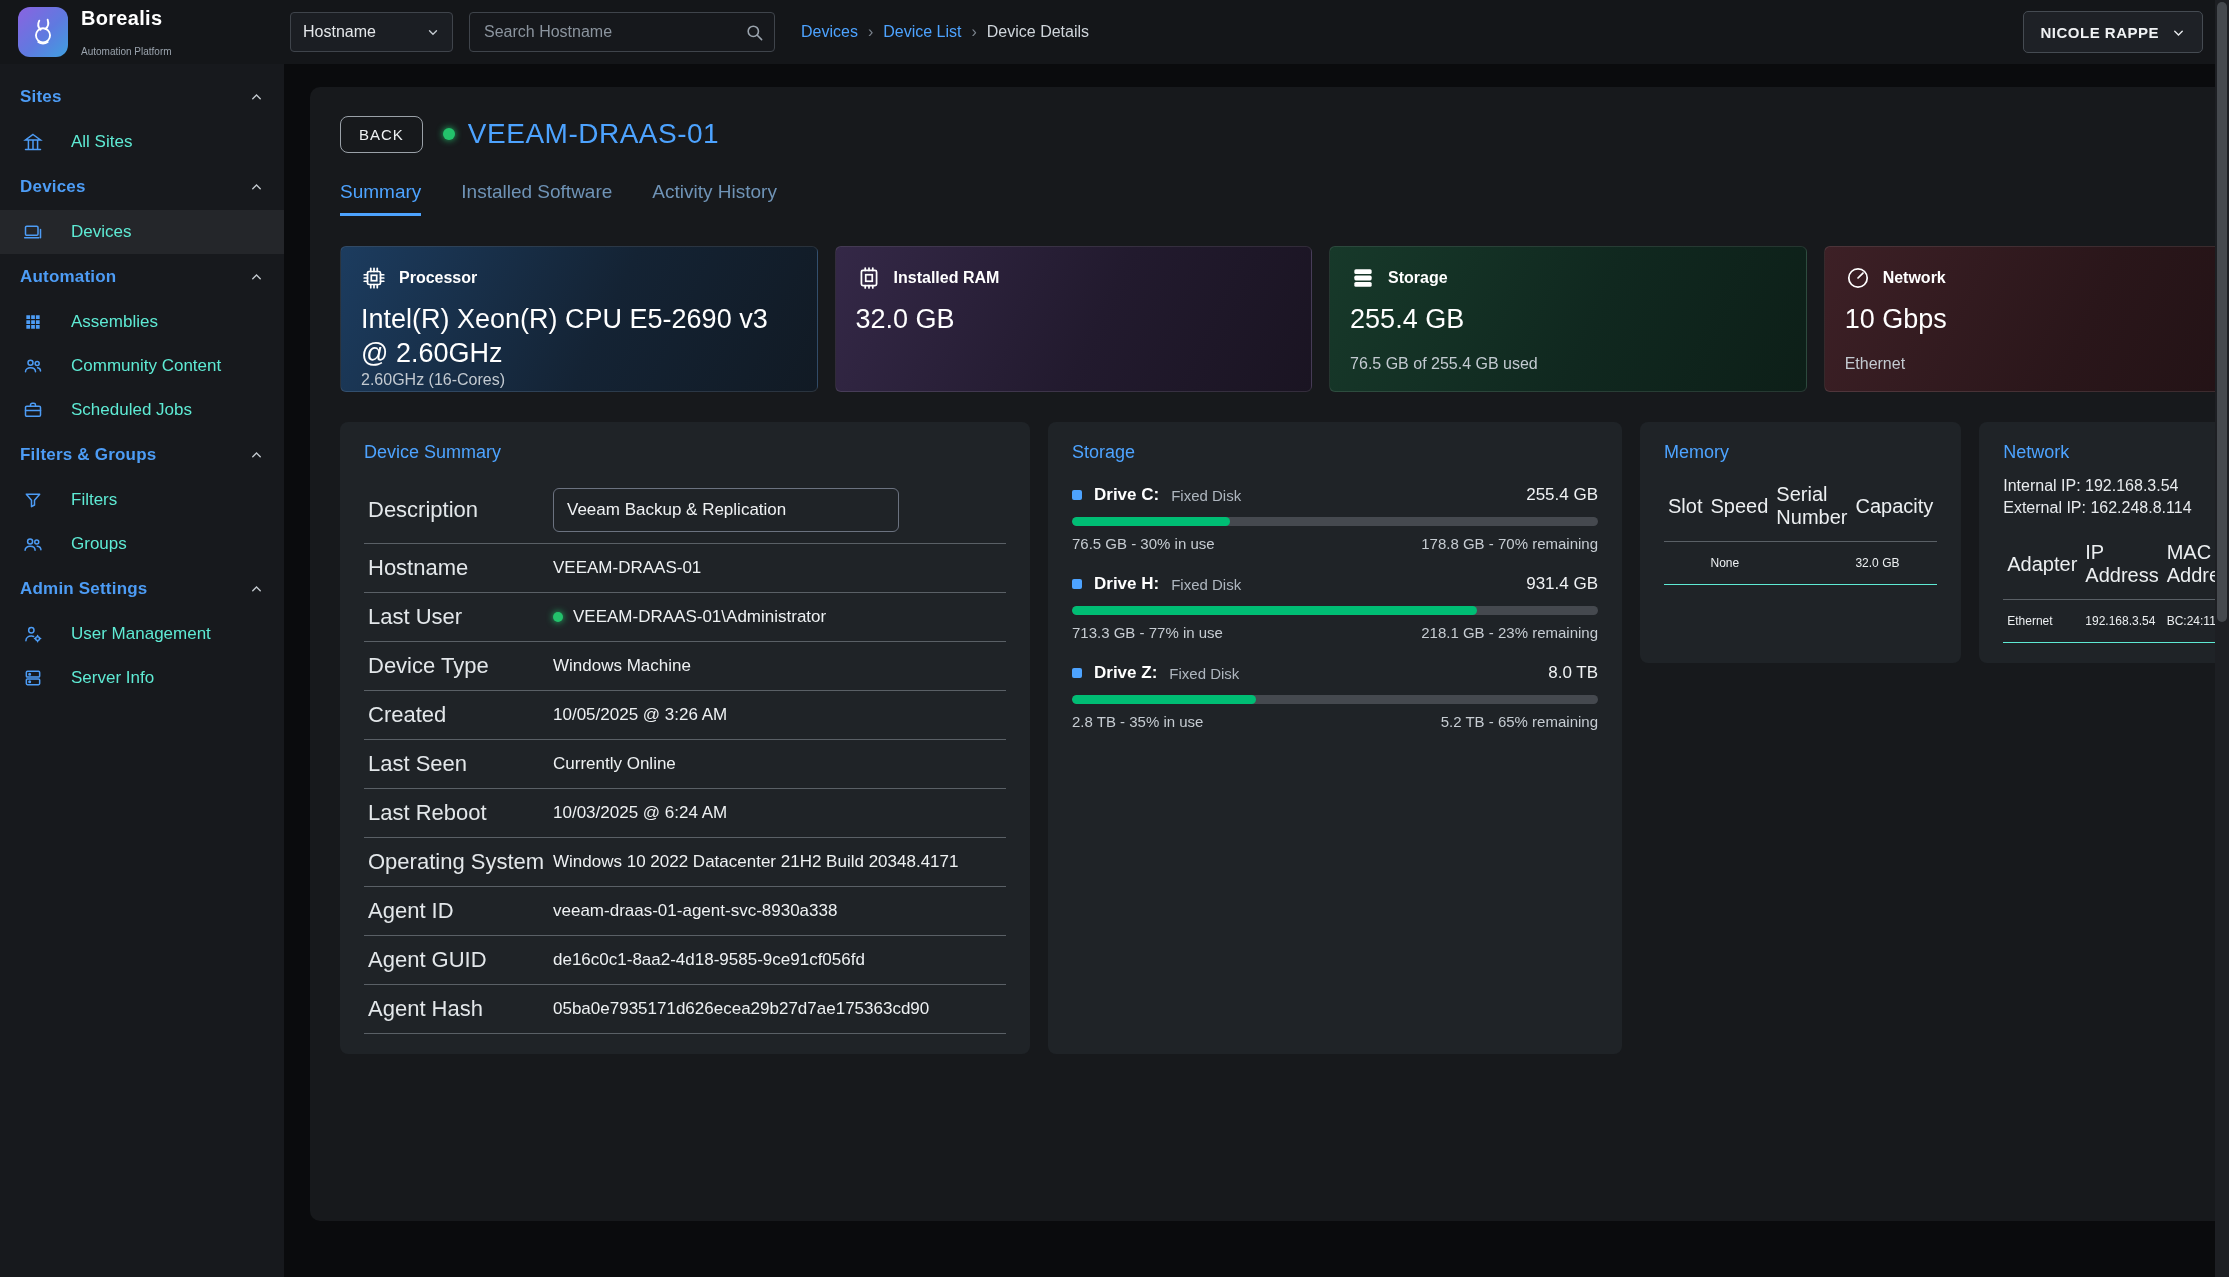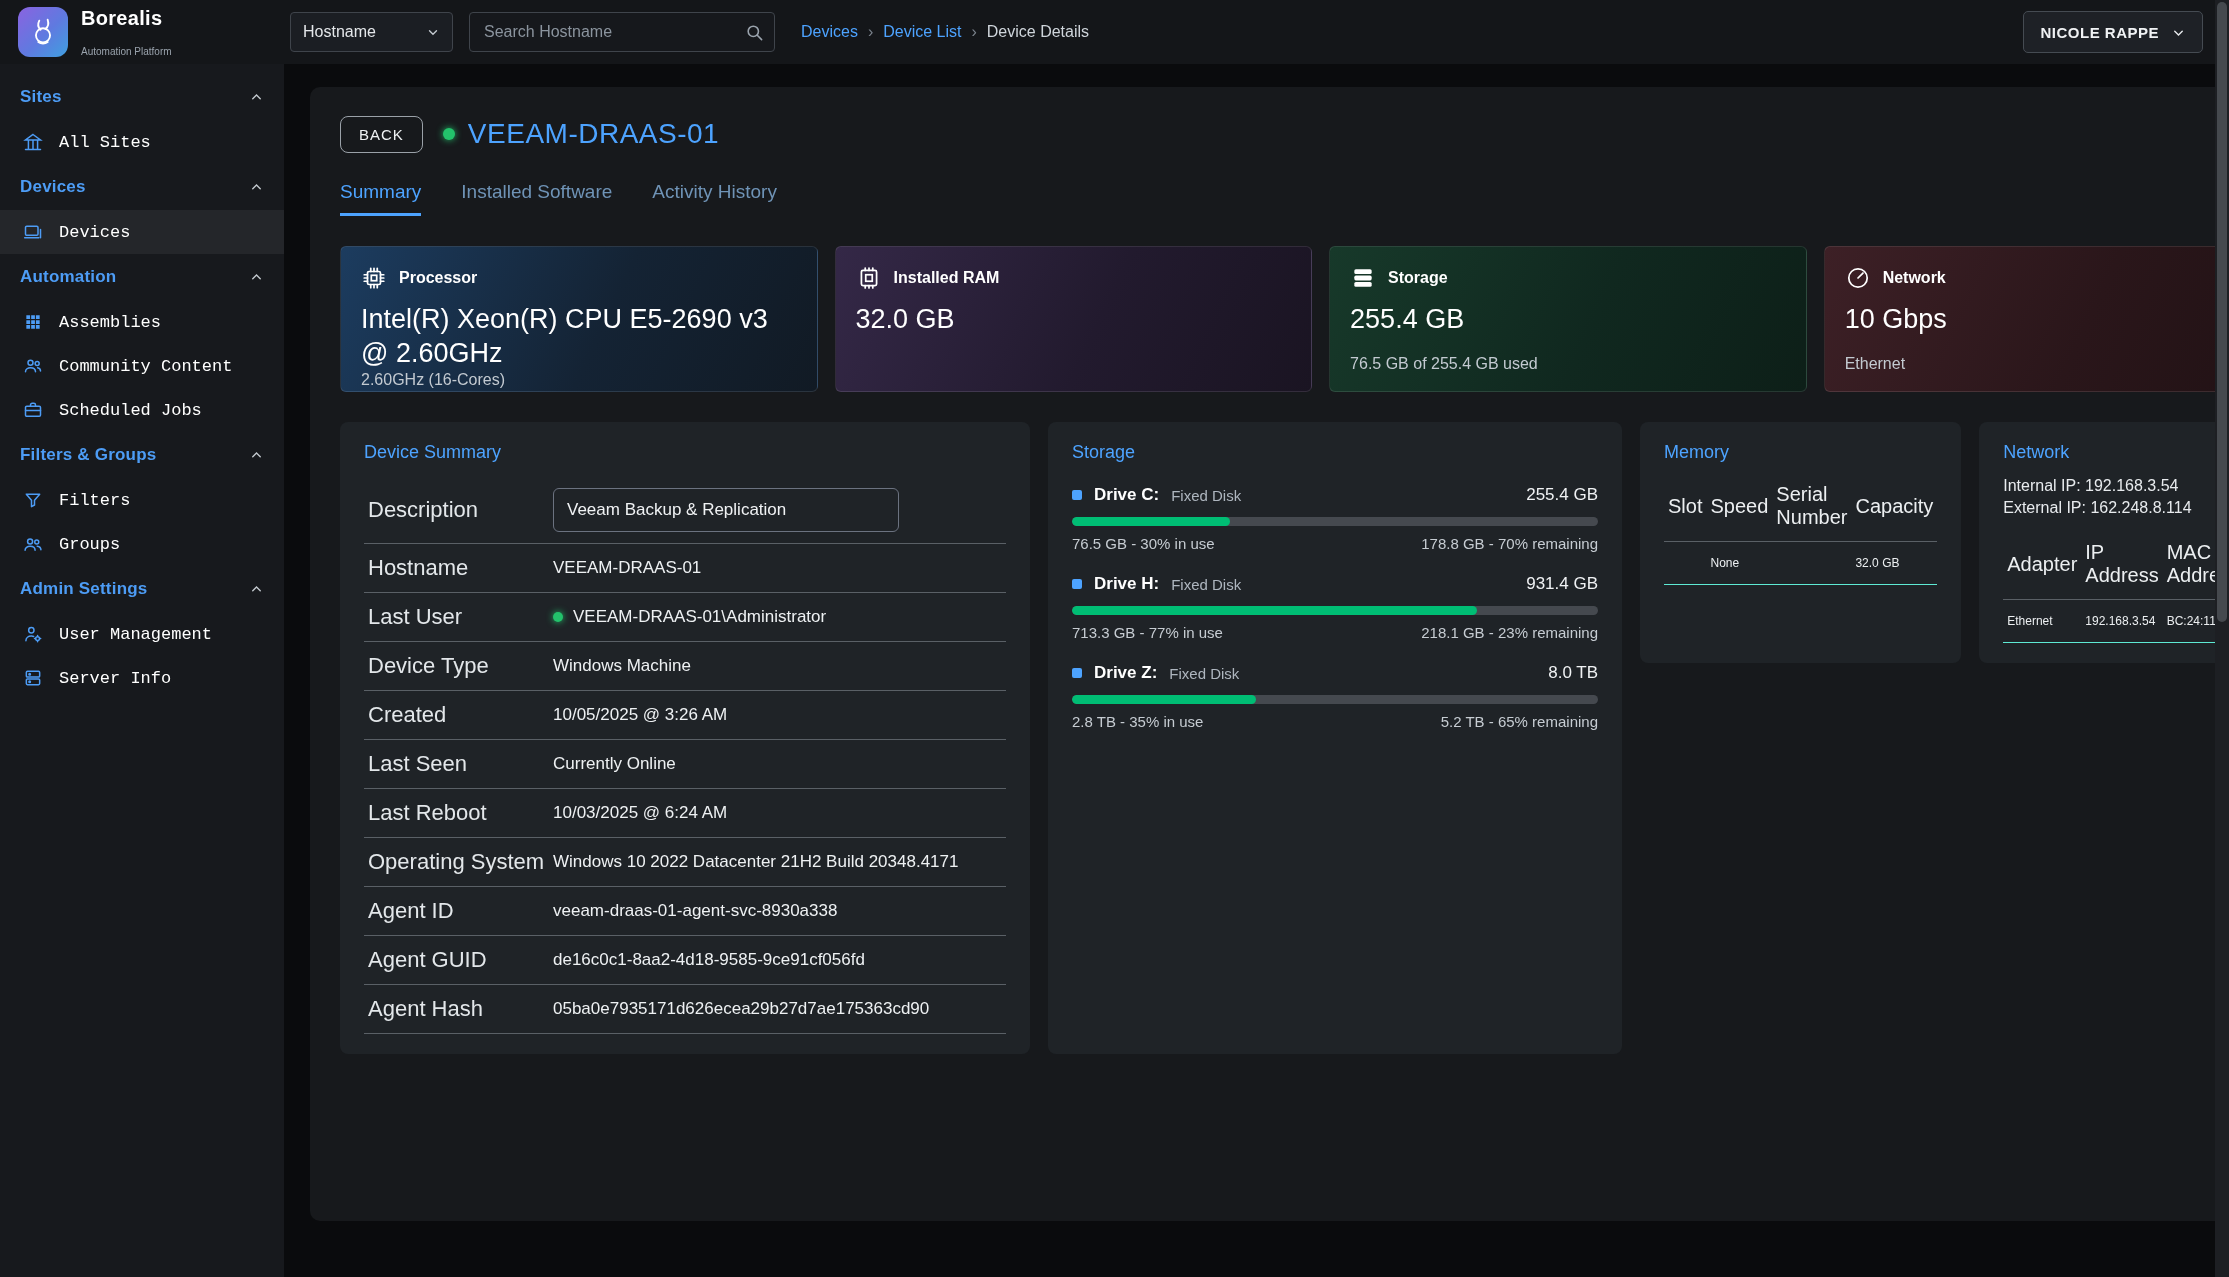--- a/index.html
+++ b/index.html
@@ -53,22 +53,22 @@
 
   
   .body { flex:1; display:flex; min-height:0; }
   .sidebar { width:284px; flex:0 0 auto; background:#17191d; padding-top:10px; }
   .side-header {
     display:flex; align-items:center; justify-content:space-between;
     padding:13px 20px; cursor:pointer;
   }
   .side-header-label { color:#4d9cf5; font-size:17px; font-weight:bold; letter-spacing:.2px; }
   .side-item {
-    display:flex; align-items:center; gap:15px; padding:12px 22px; cursor:pointer;
-    color:#ffffff; font-size:17px;font-family:Liberation Mono, monospace;
+    display:flex; align-items:center; gap:27px; padding:12px 22px; cursor:pointer;
+    color:#5eead4; font-size:17px;
   }
   .side-item.active { background:rgba(255,255,255,0.06); }
   .side-icon { color:#4d9cf5; display:flex; width:22px; justify-content:center; }
   .chev { color:#c3c9cf; display:flex; }
 
   
   .main { flex:1; min-width:0; padding:23px 22px 0 26px; display:flex; }
   .panel {
     flex:1; background:#17191c; border-radius:10px; padding:28px 30px;
     height:1134px;

